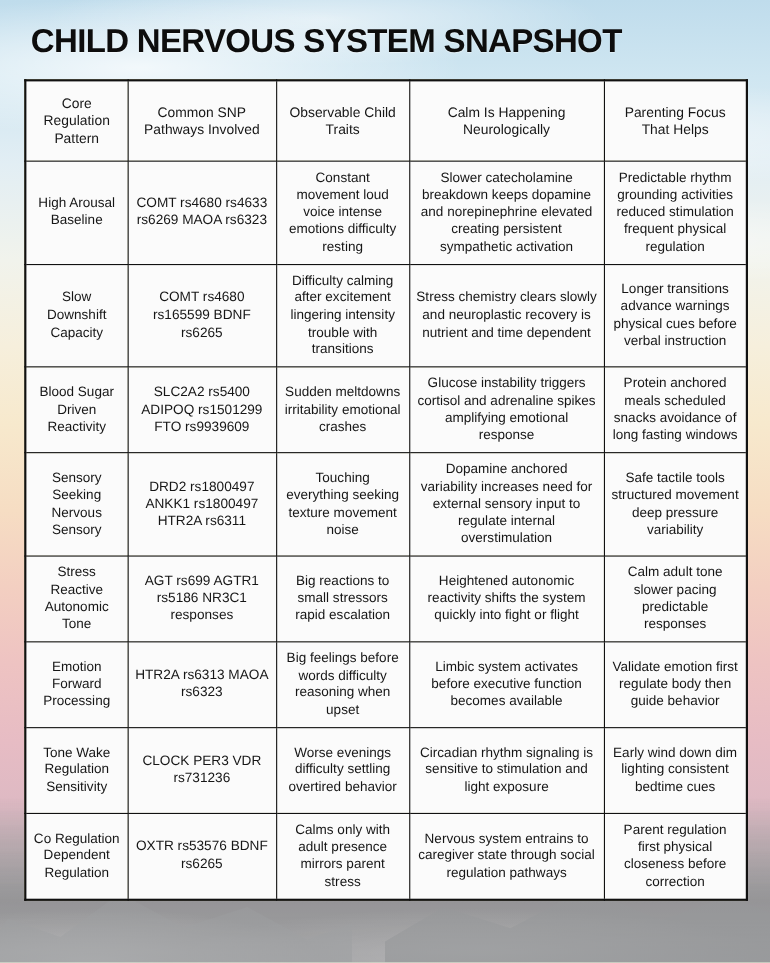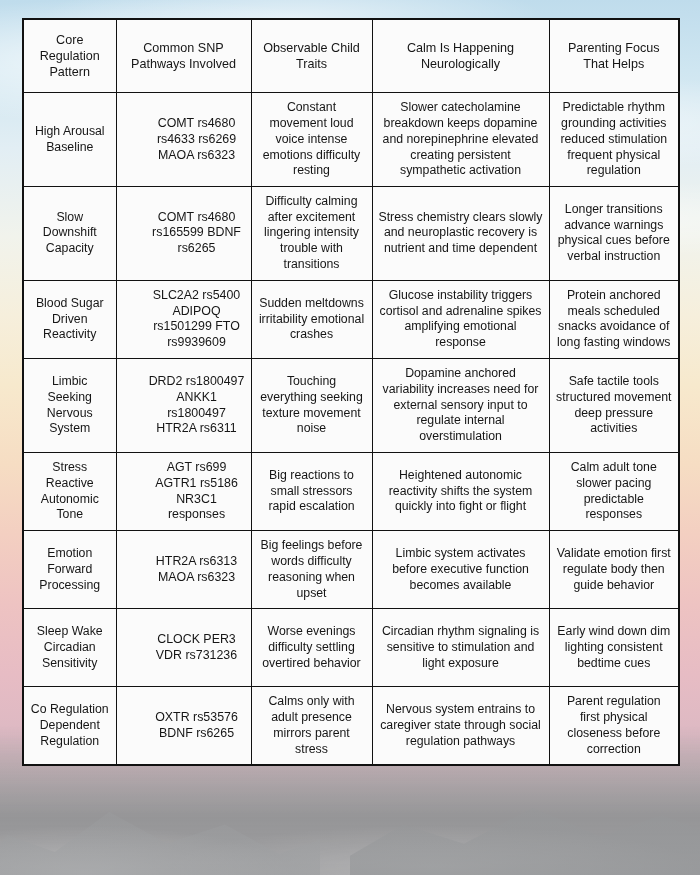--- a/index.html
+++ b/index.html
@@ -135,35 +135,35 @@
 
   table.snapshot tbody td {
     font-size: 12.3px;
   }
 
   table.snapshot tbody td.pattern {
     font-size: 12.3px;
   }
   table.snapshot tbody td.snps {
     font-size: 12.4px;
-    padding-left: 32px;
   }
 
   table.snapshot tbody tr { height: 78px; }
 </style>
 </head>
 <body>
 
 <div id="backdrop"></div>
 <div id="mountains"></div>
 <div id="mountain-left"></div>
 <div id="mountain-right"></div>
 
 <div id="page">
 
+  <h1 id="title">CHILD NERVOUS SYSTEM SNAPSHOT</h1>
 
   <div id="table-wrap">
     <table class="snapshot">
       <colgroup>
         <col class="c1">
           <col class="c2">
           <col class="c3">
           <col class="c4">
           <col class="c5">
       </colgroup>
@@ -192,42 +192,42 @@
             <td class="parenting">Longer transitions advance warnings physical cues before verbal instruction</td>
           </tr>
           <tr>
             <td class="pattern">Blood Sugar Driven Reactivity</td>
             <td class="snps">SLC2A2 rs5400 ADIPOQ rs1501299 FTO rs9939609</td>
             <td class="traits">Sudden meltdowns irritability emotional crashes</td>
             <td class="neuro">Glucose instability triggers cortisol and adrenaline spikes amplifying emotional response</td>
             <td class="parenting">Protein anchored meals scheduled snacks avoidance of long fasting windows</td>
           </tr>
           <tr>
-            <td class="pattern">Limbic Seeking Nervous System</td>
+            <td class="pattern">Sensory Seeking Nervous Sensory</td>
             <td class="snps">DRD2 rs1800497 ANKK1 rs1800497 HTR2A rs6311</td>
             <td class="traits">Touching everything seeking texture movement noise</td>
             <td class="neuro">Dopamine anchored variability increases need for external sensory input to regulate internal overstimulation</td>
-            <td class="parenting">Safe tactile tools structured movement deep pressure activities</td>
+            <td class="parenting">Safe tactile tools structured movement deep pressure variability</td>
           </tr>
           <tr>
             <td class="pattern">Stress Reactive Autonomic Tone</td>
             <td class="snps">AGT rs699 AGTR1 rs5186 NR3C1 responses</td>
             <td class="traits">Big reactions to small stressors rapid escalation</td>
             <td class="neuro">Heightened autonomic reactivity shifts the system quickly into fight or flight</td>
             <td class="parenting">Calm adult tone slower pacing predictable responses</td>
           </tr>
           <tr>
             <td class="pattern">Emotion Forward Processing</td>
             <td class="snps">HTR2A rs6313 MAOA rs6323</td>
             <td class="traits">Big feelings before words difficulty reasoning when upset</td>
             <td class="neuro">Limbic system activates before executive function becomes available</td>
             <td class="parenting">Validate emotion first regulate body then guide behavior</td>
           </tr>
           <tr>
-            <td class="pattern">Sleep Wake Circadian Sensitivity</td>
+            <td class="pattern">Tone Wake Regulation Sensitivity</td>
             <td class="snps">CLOCK PER3 VDR rs731236</td>
             <td class="traits">Worse evenings difficulty settling overtired behavior</td>
             <td class="neuro">Circadian rhythm signaling is sensitive to stimulation and light exposure</td>
             <td class="parenting">Early wind down dim lighting consistent bedtime cues</td>
           </tr>
           <tr>
             <td class="pattern">Co Regulation Dependent Regulation</td>
             <td class="snps">OXTR rs53576 BDNF rs6265</td>
             <td class="traits">Calms only with adult presence mirrors parent stress</td>
             <td class="neuro">Nervous system entrains to caregiver state through social regulation pathways</td>

